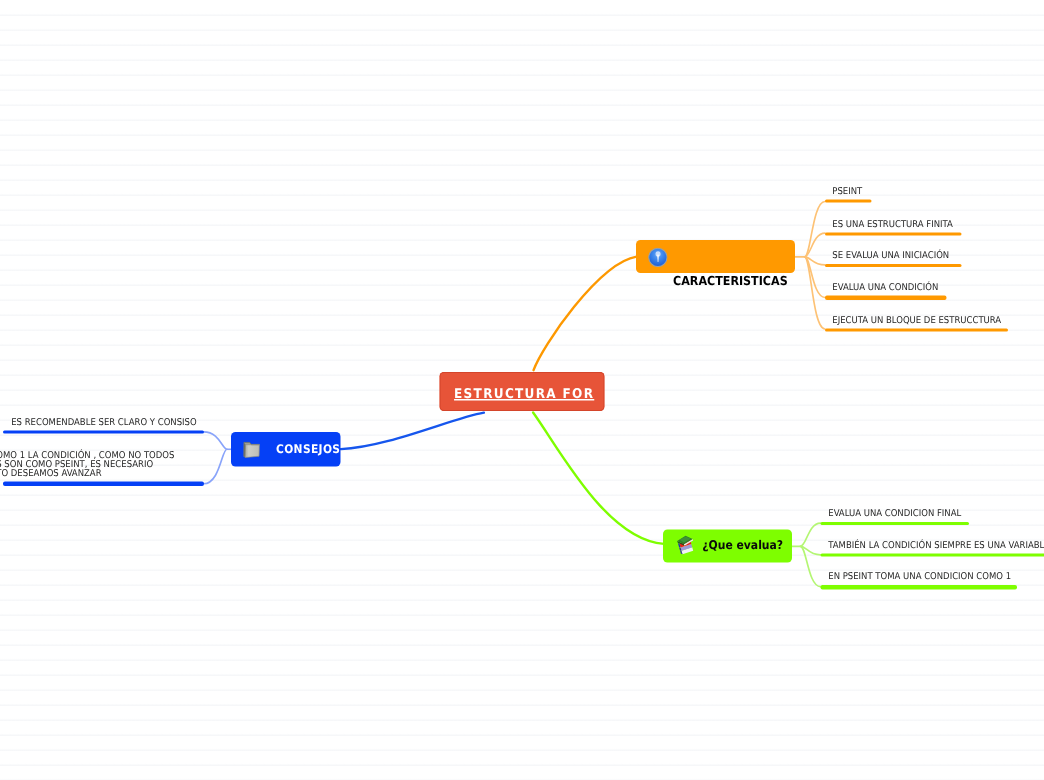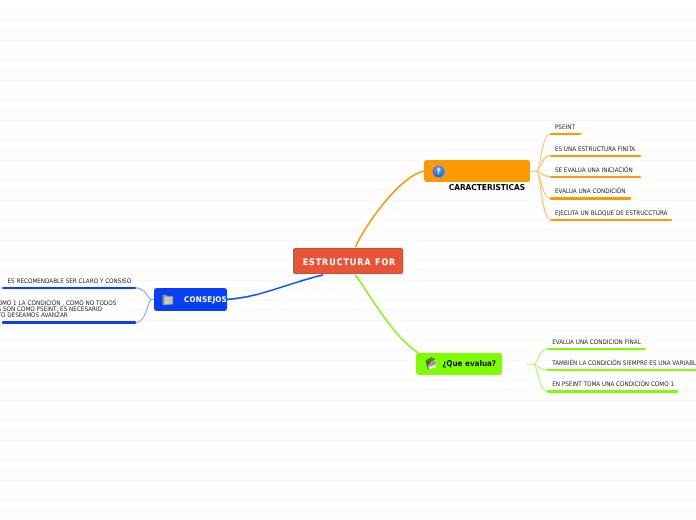--- a/index.html
+++ b/index.html
@@ -17,25 +17,25 @@
   svg#links{position:absolute;left:0;top:0;}
 
   .node{position:absolute;display:flex;align-items:center;border-radius:3px;
         box-sizing:border-box;}
   .node .lbl{font-weight:bold;white-space:nowrap;transform:translateZ(0);}
   .node .ico{display:inline-block;flex:0 0 auto;}
 
   #root{left:293px;top:248px;width:110px;height:26px;background:#e75438;
         justify-content:center;box-shadow:inset 0 0 0 .7px #d4452b;}
   #root .lbl{color:#fff;font-size:8.95px;font-stretch:condensed;letter-spacing:.88px;
-             text-indent:.88px;position:relative;top:1.6px;left:1px;}
+             text-indent:.88px;position:relative;top:1.6px;left:1px;text-decoration:underline;}
 
   #nCar{left:424px;top:160px;width:106px;height:22px;background:#ff9900;padding-left:8px;}
   #nCar .lbl{color:#000;font-size:8.25px;font-stretch:condensed;margin-left:3.5px;margin-top:32px;}
-  #nQue{left:416px;top:353px;width:85.5px;height:21.5px;background:#7efe00;padding-left:8px;}
+  #nQue{left:442px;top:353px;width:85.5px;height:21.5px;background:#7efe00;padding-left:8px;}
   #nQue .lbl{color:#0b0b0b;font-size:8px;font-stretch:condensed;margin-left:4px;}
   #nCon{left:154px;top:288px;width:73px;height:23px;background:#0540f6;padding-left:7px;}
   #nCon .lbl{color:#fff;font-size:7.9px;font-stretch:condensed;letter-spacing:.25px;margin-left:10px;}
 
   .leaf{position:absolute;font-size:6.3px;font-stretch:condensed;color:#262626;
         white-space:nowrap;line-height:7px;transform:translateZ(0);}
   .leaf.multi{line-height:6.35px;}
   .bar{position:absolute;height:2.2px;border-radius:1.3px;}
 </style>
 </head>

